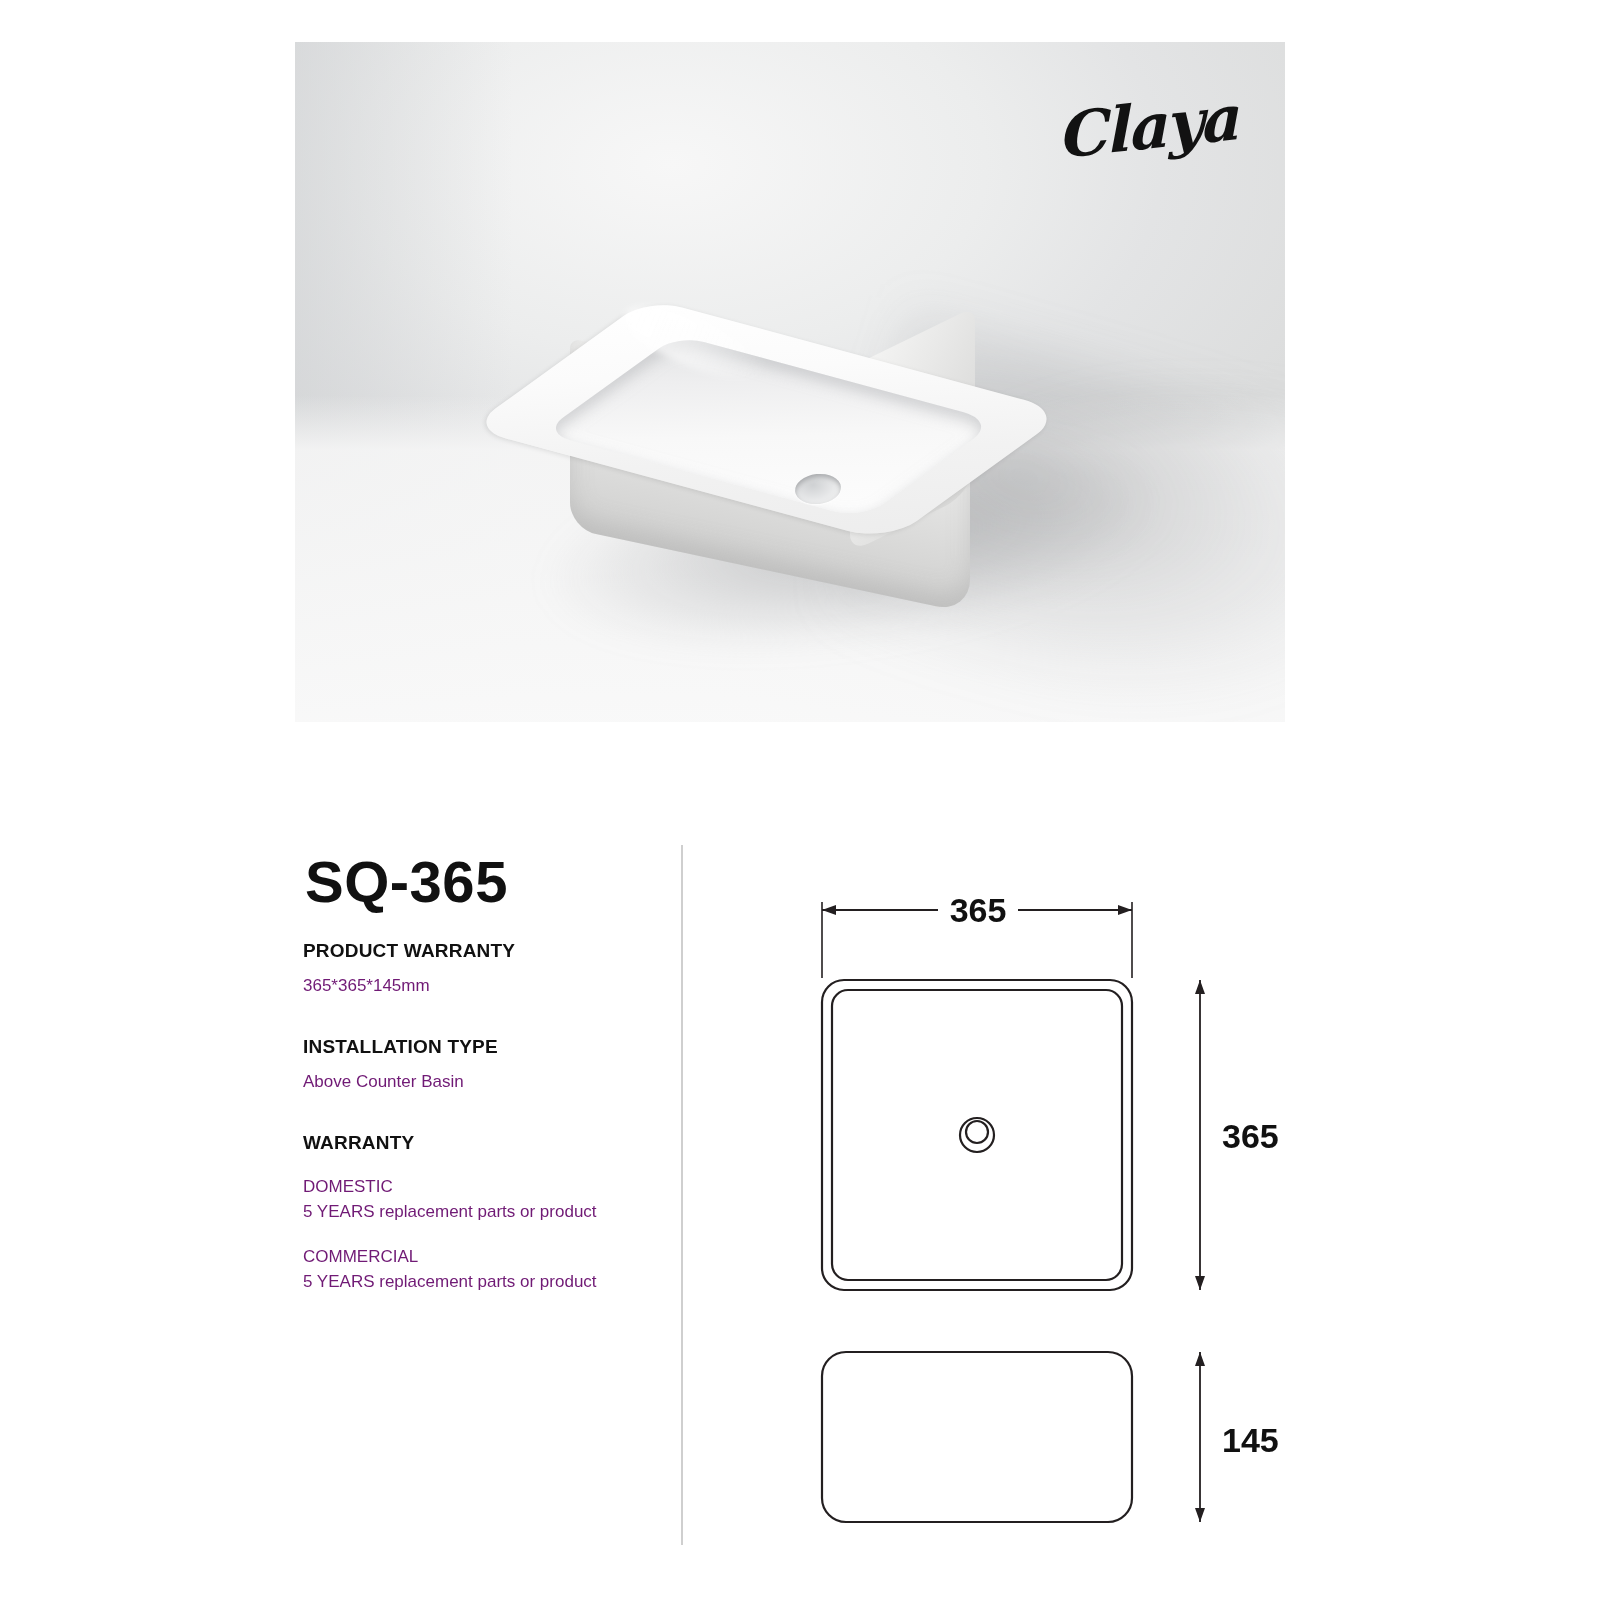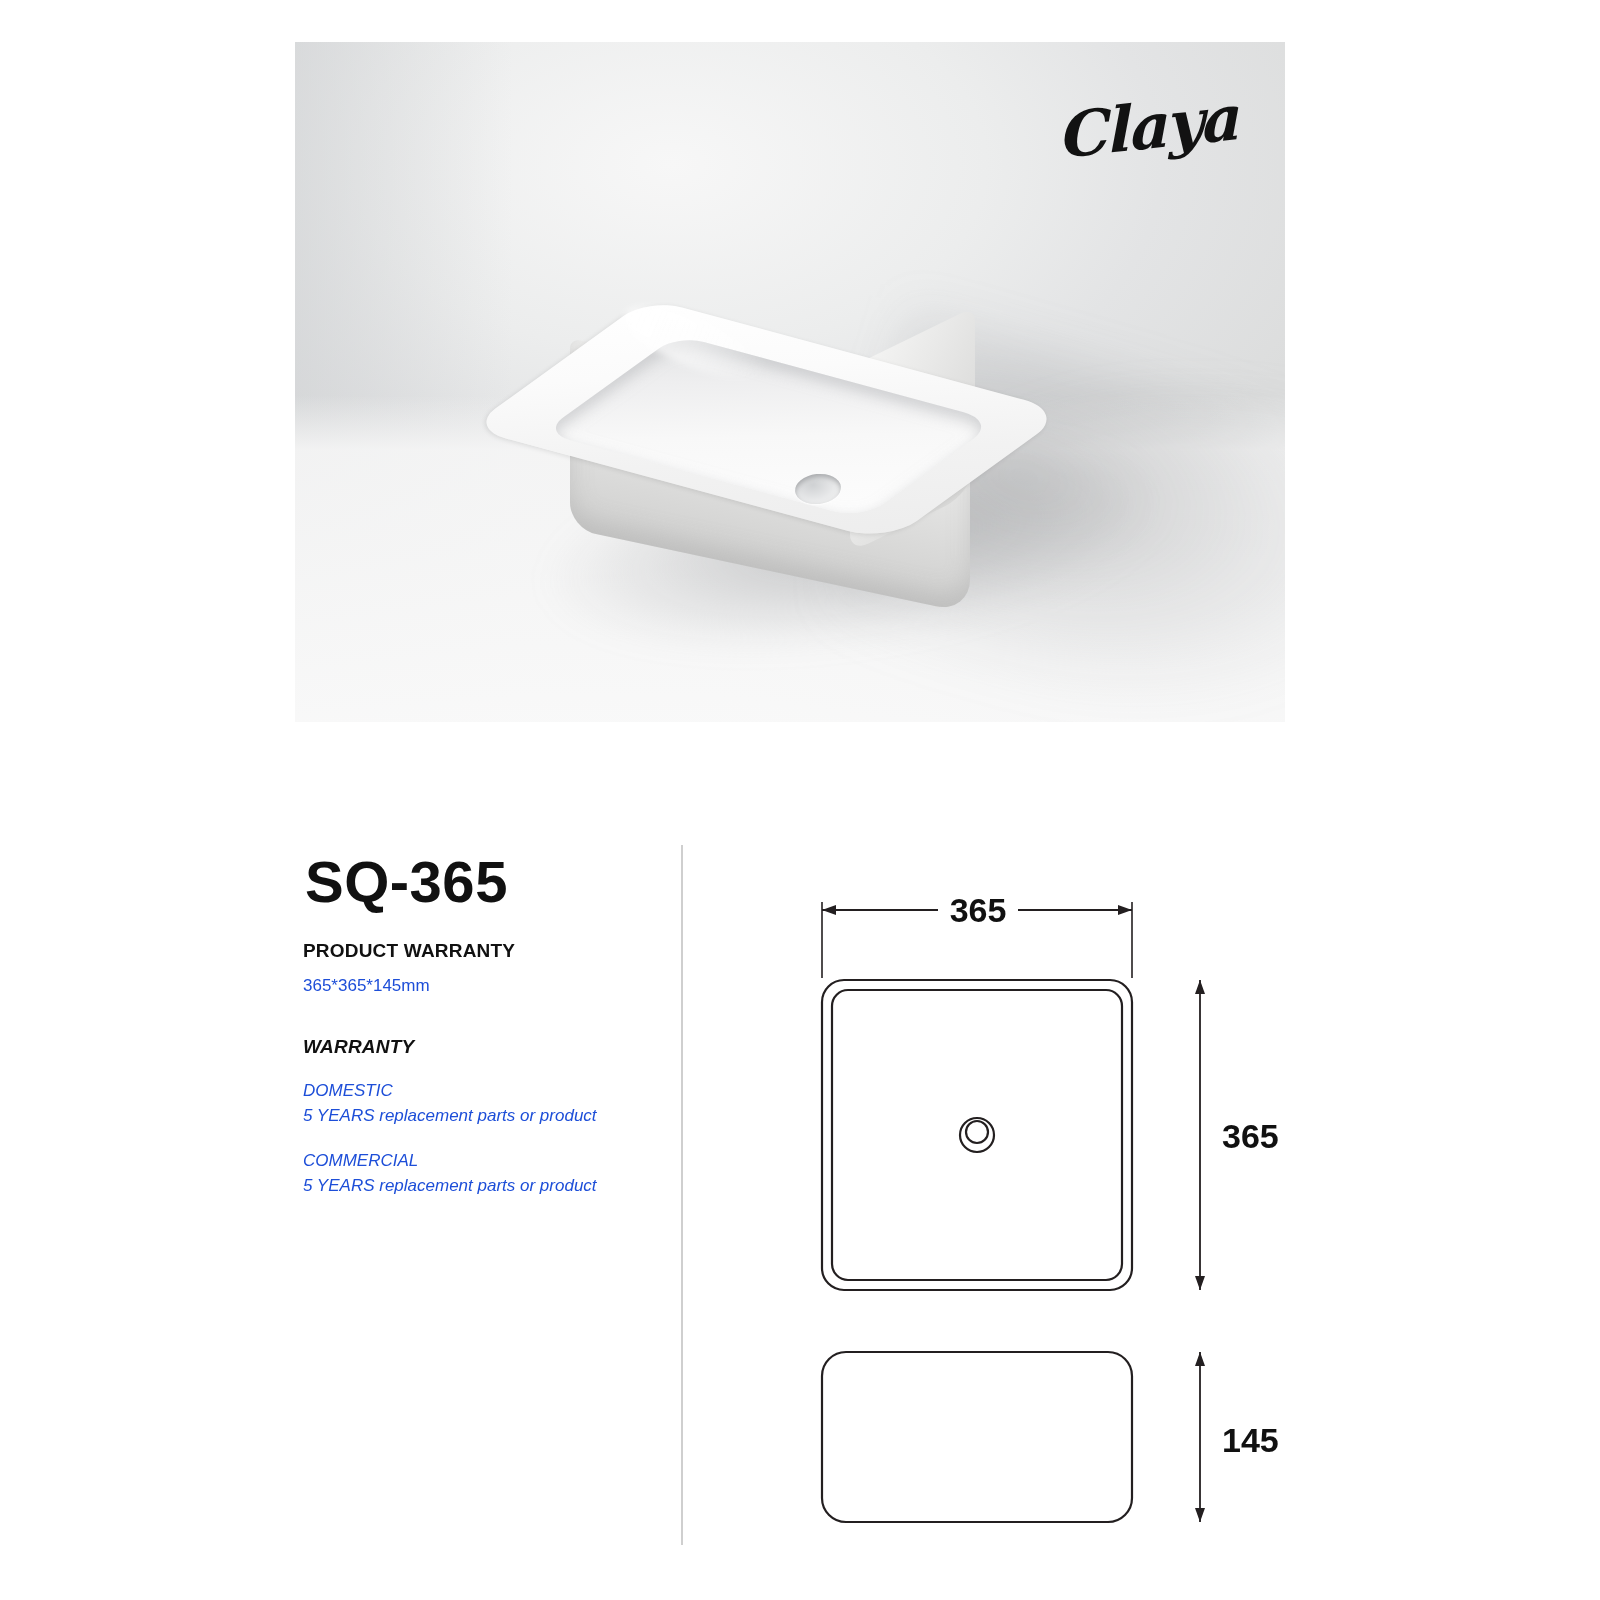--- a/index.html
+++ b/index.html
@@ -193,25 +193,25 @@
   .spec h3 {
     margin: 0;
     font-size: 19px;
     font-weight: bold;
     letter-spacing: 0.2px;
     color: #111;
   }
   .spec p {
     margin: 13px 0 0 0;
     font-size: 17px;
-    color: #1d4ed8;
+    color: #701a75;
     line-height: 1.35;
   }
   .spec .block { margin-bottom: 38px; }
-  .spec .block:last-child { margin-bottom: 0; font-style: italic; }
+  .spec .block:last-child { margin-bottom: 0; }
   .warranty-sub { margin-top: 22px !important; }
 
   
   .drawing {
     position: absolute;
     left: 760px;
     top: 860px;
     width: 600px;
     height: 700px;
   }
@@ -249,20 +249,24 @@
   </div>
 </div>
 
 <div class="title">SQ-365</div>
 <div class="divider"></div>
 
 <div class="spec">
   <div class="block">
     <h3>PRODUCT WARRANTY</h3>
     <p>365*365*145mm</p>
+  </div>
+  <div class="block">
+    <h3>INSTALLATION TYPE</h3>
+    <p>Above Counter Basin</p>
   </div>
   <div class="block">
     <h3>WARRANTY</h3>
     <p class="warranty-sub">DOMESTIC</p>
     <p style="margin-top:2px">5 YEARS replacement parts or product</p>
     <p class="warranty-sub">COMMERCIAL</p>
     <p style="margin-top:2px">5 YEARS replacement parts or product</p>
   </div>
 </div>
 

